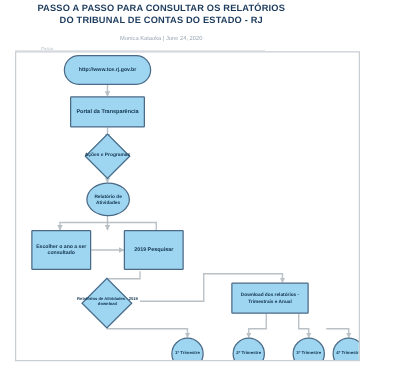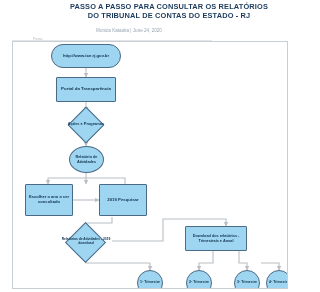--- a/index.html
+++ b/index.html
@@ -10,21 +10,21 @@
     overflow:hidden;
   }
   #root{position:relative;width:300px;height:292px;}
 
   
   #header{position:absolute;left:0;top:0;width:300px;height:36px;}
   #title{
     position:absolute;left:24px;top:3px;width:210px;
     text-align:center;
     font-size:7.4px;line-height:8.6px;font-weight:bold;
-    color:#1b3a5c;letter-spacing:.15px;margin-left:40px;
+    color:#1b3a5c;letter-spacing:.15px;
   }
   #byline{
     position:absolute;left:24px;top:28px;width:210px;
     text-align:center;
     font-size:4.6px;line-height:5px;color:#9aa6b2;
   }
   #sublabel{
     position:absolute;left:33px;top:36.5px;
     font-size:3.4px;color:#b8c0c8;
   }

